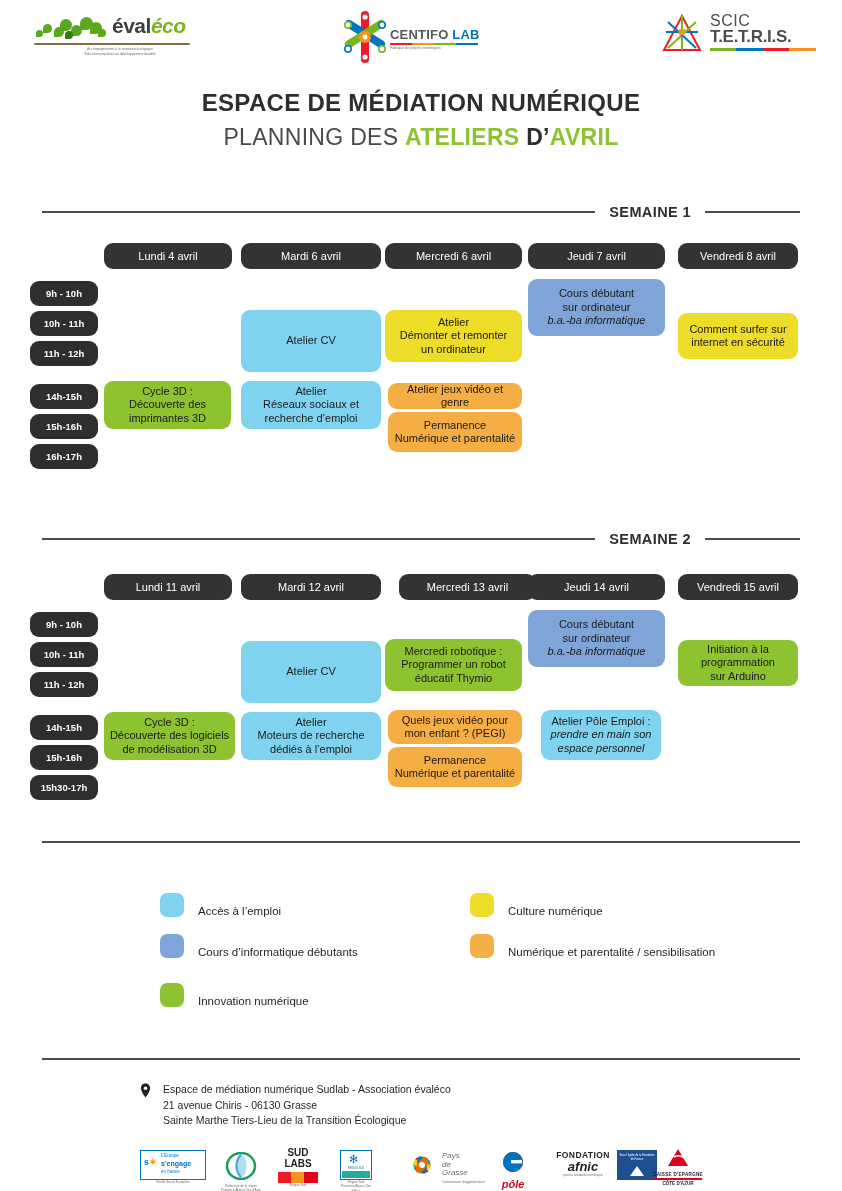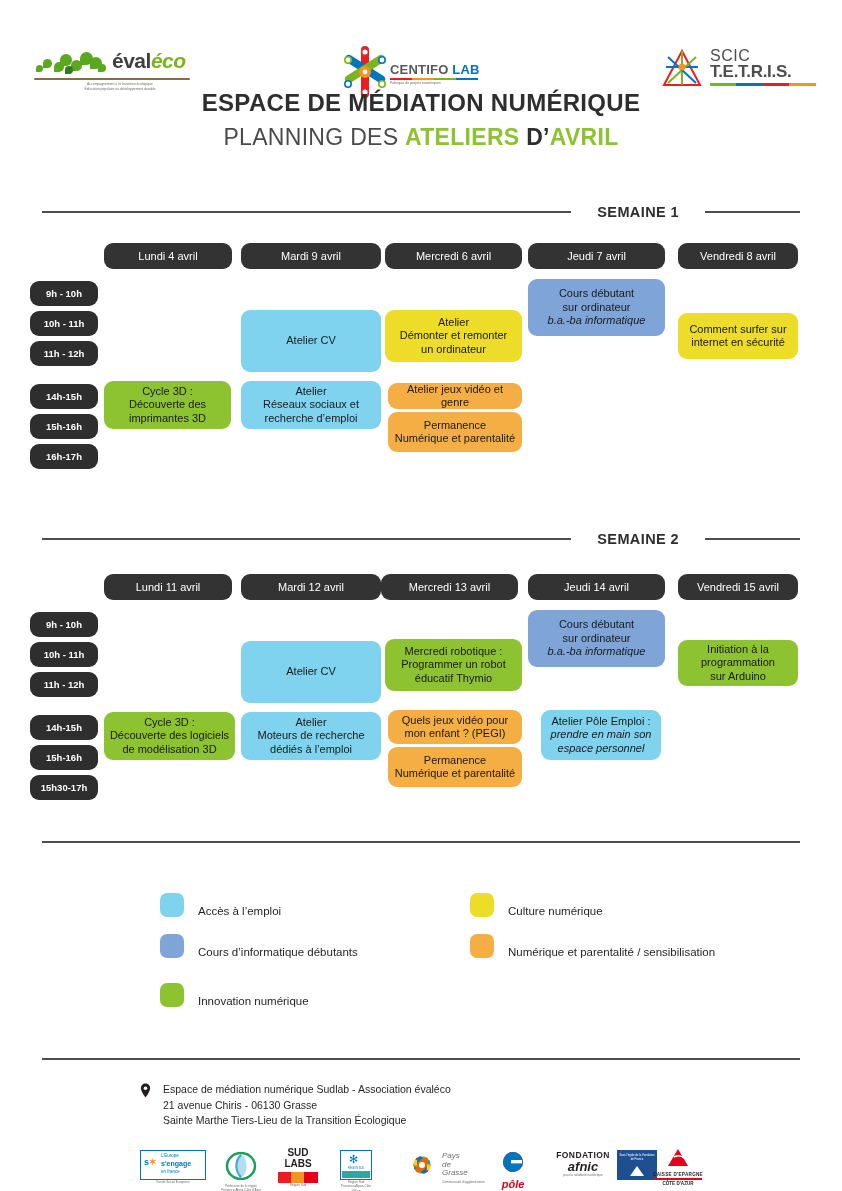--- a/index.html
+++ b/index.html
@@ -7,21 +7,21 @@
     width: 842px; height: 1191px;
     background: #ffffff;
     font-family: "Liberation Sans", sans-serif;
     color: #231f20;
     overflow: hidden;
   }
   .page { position: relative; width: 842px; height: 1191px; }
 
   
   .header-logos { position: absolute; left: 0; top: 0; width: 842px; height: 72px; }
-  .logo { position: absolute; margin-top: 35px; }
+  .logo { position: absolute; }
 
   
   .logo-evaleco { left: 34px; top: 14px; width: 160px; height: 50px; }
   .eva-leaves { position: absolute; left: 0; top: 2px; width: 74px; height: 26px; }
   .leaf { position: absolute; background: #5aa81e; border-radius: 50% 50% 50% 0; }
   .eva-word { position: absolute; left: 78px; top: 0px; font-size: 21px; font-weight: 700;
               color: #3f3f3f; letter-spacing: -0.5px; }
   .eva-word em { color: #7ab51d; font-style: italic; }
   .eva-ground { position: absolute; left: 0; top: 29px; width: 156px; height: 2px; background: #8a6b3f; border-radius: 1px;}
   .eva-sub { position: absolute; left: 18px; top: 33px; width: 136px; font-size: 3.4px;
@@ -48,21 +48,21 @@
   
   .title-main { position: absolute; left: 0; top: 89px; width: 842px; text-align: center;
                 font-size: 24px; font-weight: 700; color: #2e2e2e; letter-spacing: 0.3px; }
   .title-sub { position: absolute; left: 0; top: 124px; width: 842px; text-align: center;
                font-size: 23px; font-weight: 400; color: #4a4a4a; letter-spacing: 0.3px; }
   .title-sub .accent { color: #8dc231; font-weight: 700; }
   .title-sub .dark { color: #2e2e2e; font-weight: 700; }
 
   
   .week-head { position: absolute; left: 42px; width: 758px; height: 20px;
-               display: flex; align-items: center; gap: 26px; }
+               display: flex; align-items: center; gap: 14px; }
   .week-head .rule { flex: 1; height: 2px; background: #4d4d4f; }
   .week-head .rule.short { flex: 0 0 95px; }
   .week-head .label { font-size: 14.5px; font-weight: 700; color: #2e2e2e; letter-spacing: 0.4px; }
   .daybar { position: absolute; height: 26px; background: #333333; border-radius: 9px;
             color: #ffffff; font-size: 11px; display: flex; align-items: center;
             justify-content: center; }
   .timechip { position: absolute; height: 25px; width: 68px; background: #2e2e2e;
               border-radius: 9px; color: #ffffff; font-size: 9.5px; font-weight: 700;
               display: flex; align-items: center; justify-content: center; }
   .card { position: absolute; border-radius: 9px; display: flex; flex-direction: column;
@@ -154,21 +154,21 @@
   <div class="title-main">ESPACE DE MÉDIATION NUMÉRIQUE</div>
   <div class="title-sub"><span>PLANNING DES </span><span class="accent">ATELIERS</span><span class="dark"> D’</span><span class="accent">AVRIL</span></div>
 
   <div id="schedule-root">
       <div class="week-head" style="top: 202px;">
         <div class="rule"></div>
         <div class="label">SEMAINE 1</div>
         <div class="rule short"></div>
       </div>
       <div class="daybar" style="left: 104px; top: 243px; width: 128px; background: rgb(51, 51, 51);">Lundi 4 avril</div>
-      <div class="daybar" style="left: 241px; top: 243px; width: 140px; background: rgb(51, 51, 51);">Mardi 9 avril</div>
+      <div class="daybar" style="left: 241px; top: 243px; width: 140px; background: rgb(51, 51, 51);">Mardi 6 avril</div>
       <div class="daybar" style="left: 385px; top: 243px; width: 137px; background: rgb(51, 51, 51);">Mercredi 6 avril</div>
       <div class="daybar" style="left: 528px; top: 243px; width: 137px; background: rgb(51, 51, 51);">Jeudi 7 avril</div>
       <div class="daybar" style="left: 678px; top: 243px; width: 120px; background: rgb(51, 51, 51);">Vendredi 8 avril</div>
       <div class="timechip" style="left: 30px; top: 281px; background: rgb(46, 46, 46);">9h - 10h</div>
       <div class="timechip" style="left: 30px; top: 311px; background: rgb(46, 46, 46);">10h - 11h</div>
       <div class="timechip" style="left: 30px; top: 341px; background: rgb(46, 46, 46);">11h - 12h</div>
       <div class="timechip" style="left: 30px; top: 384px; background: rgb(46, 46, 46);">14h-15h</div>
       <div class="timechip" style="left: 30px; top: 414px; background: rgb(46, 46, 46);">15h-16h</div>
       <div class="timechip" style="left: 30px; top: 444px; background: rgb(46, 46, 46);">16h-17h</div>
       <div class="card" style="left: 241px; top: 310px; width: 140px; height: 62px; background: rgb(127, 211, 238);">
@@ -205,21 +205,21 @@
         <div>Permanence</div>
         <div>Numérique et parentalité</div>
       </div>
       <div class="week-head" style="top: 529px;">
         <div class="rule"></div>
         <div class="label">SEMAINE 2</div>
         <div class="rule short"></div>
       </div>
       <div class="daybar" style="left: 104px; top: 574px; width: 128px; background: rgb(51, 51, 51);">Lundi 11 avril</div>
       <div class="daybar" style="left: 241px; top: 574px; width: 140px; background: rgb(51, 51, 51); text-align: center;">Mardi 12 avril</div>
-      <div class="daybar" style="left: 381px; top: 574px; width: 137px; background: rgb(51, 51, 51);">Mercredi 13 avril</div>
+      <div class="daybar" style="left: 399px; top: 574px; width: 137px; background: rgb(51, 51, 51);">Mercredi 13 avril</div>
       <div class="daybar" style="left: 528px; top: 574px; width: 137px; background: rgb(51, 51, 51);">Jeudi 14 avril</div>
       <div class="daybar" style="left: 678px; top: 574px; width: 120px; background: rgb(51, 51, 51);">Vendredi 15 avril</div>
       <div class="timechip" style="left: 30px; top: 612px; background: rgb(46, 46, 46);">9h - 10h</div>
       <div class="timechip" style="left: 30px; top: 642px; background: rgb(46, 46, 46);">10h - 11h</div>
       <div class="timechip" style="left: 30px; top: 672px; background: rgb(46, 46, 46);">11h - 12h</div>
       <div class="timechip" style="left: 30px; top: 715px; background: rgb(46, 46, 46);">14h-15h</div>
       <div class="timechip" style="left: 30px; top: 745px; background: rgb(46, 46, 46);">15h-16h</div>
       <div class="timechip" style="left: 30px; top: 775px; background: rgb(46, 46, 46);">15h30-17h</div>
       <div class="card" style="left: 241px; top: 641px; width: 140px; height: 62px; background: rgb(127, 211, 238);">
         <div>Atelier CV</div>

